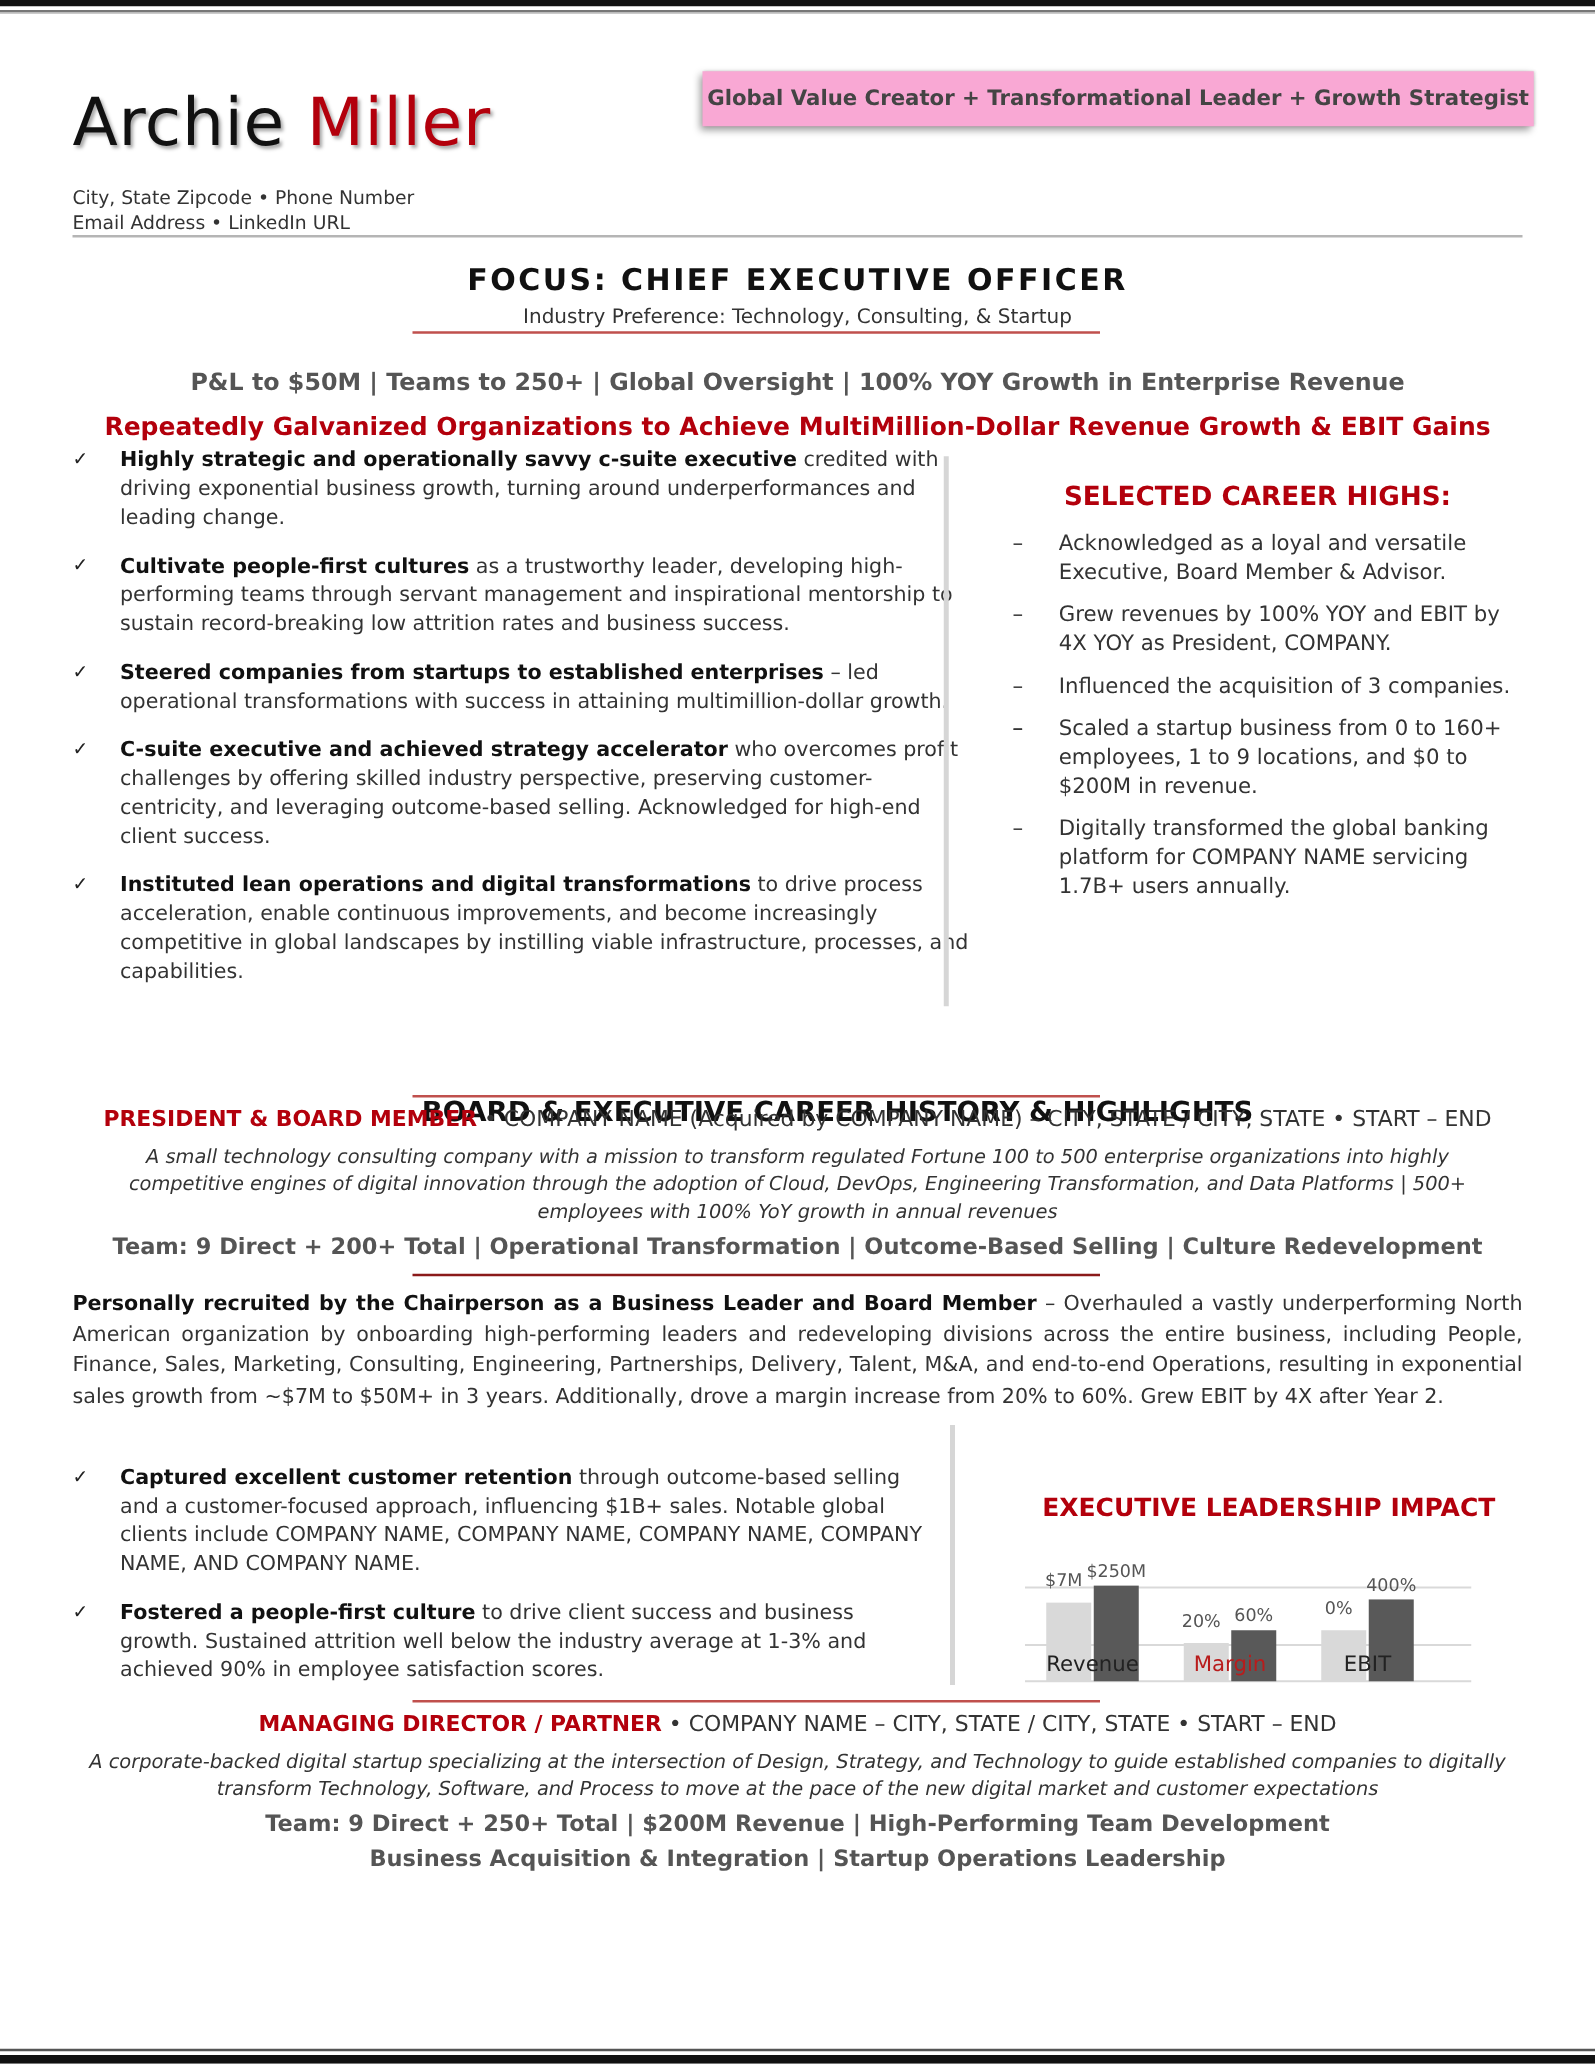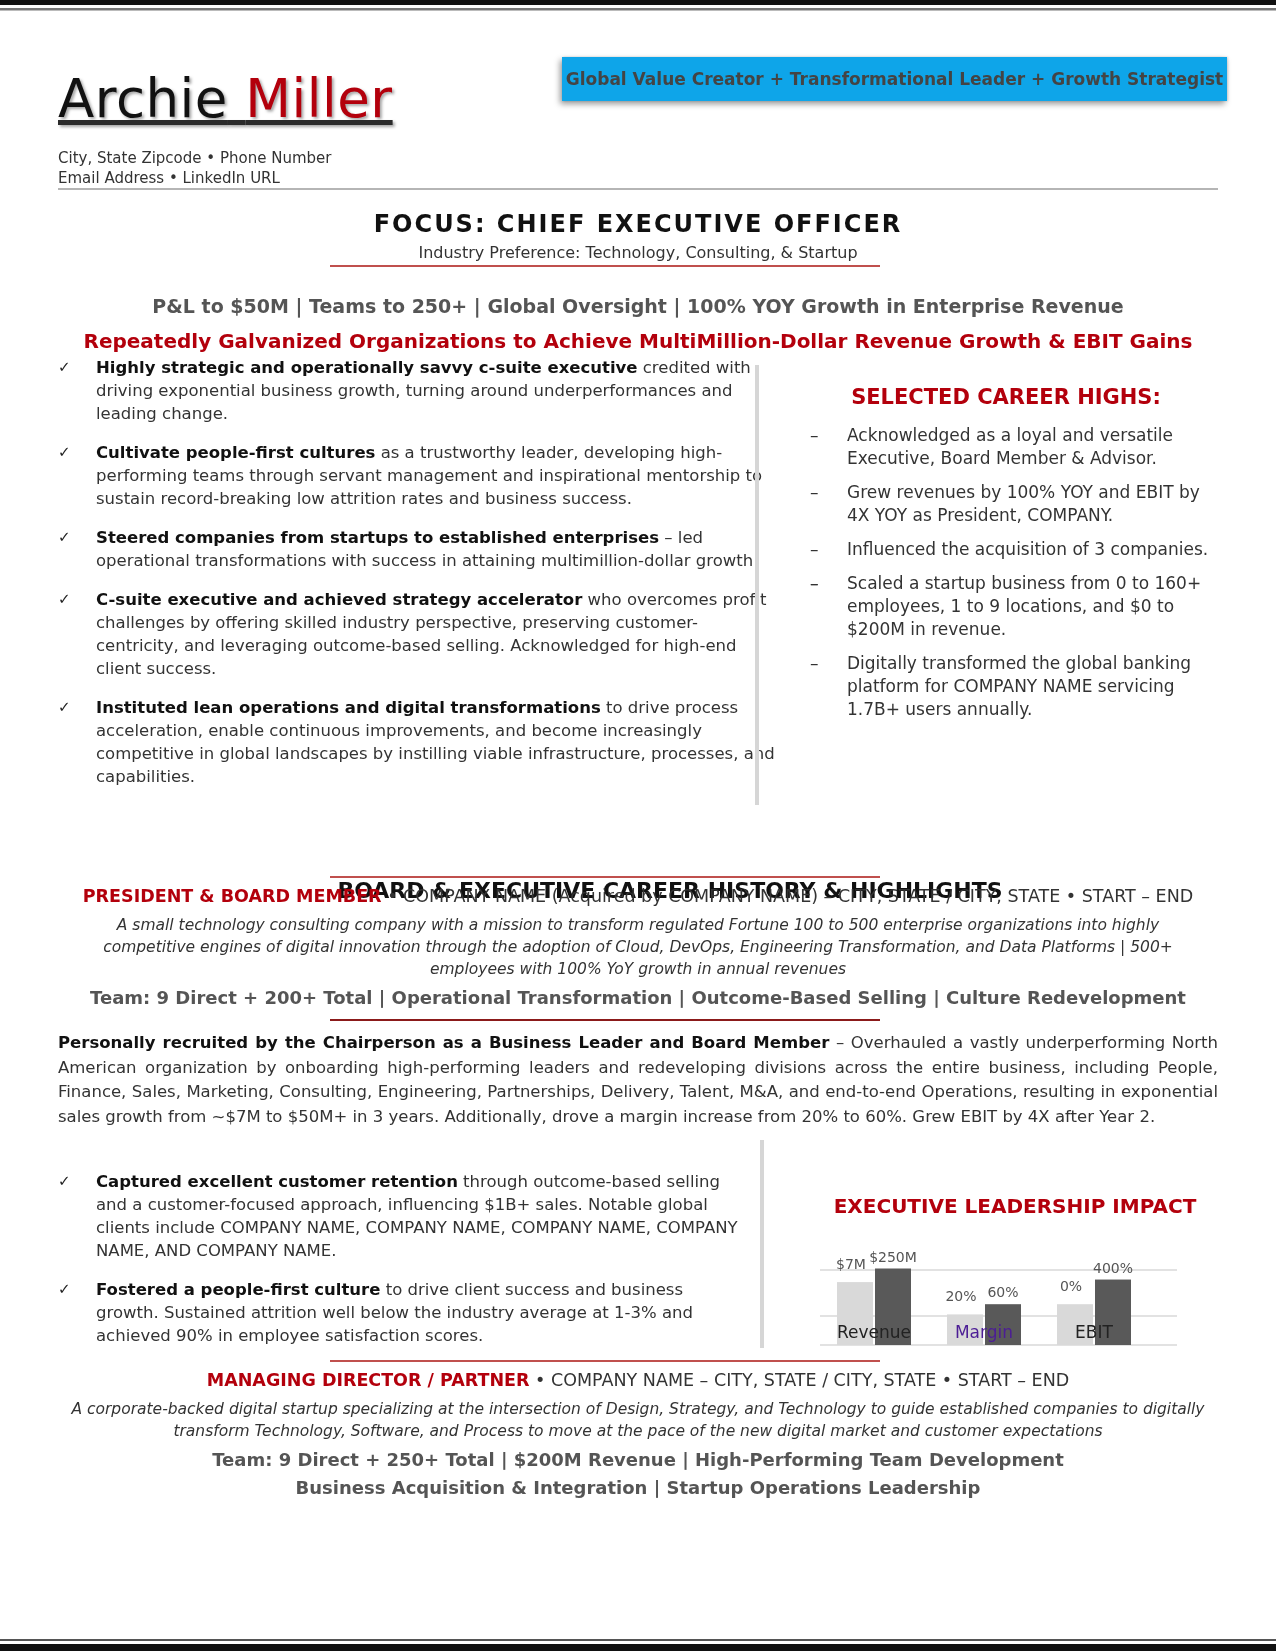--- a/index.html
+++ b/index.html
@@ -5,27 +5,27 @@
   html, body { margin: 0; padding: 0; background: #ffffff; }
   body { width: 1276px; height: 1651px; position: relative; overflow: hidden;
          font-family: "DejaVu Sans", sans-serif; color: #2b2b2b; }
   .border-top { position: absolute; left: 0; top: 0; width: 1276px; height: 10px;
                 border-top: 5px solid #111; border-bottom: 2px solid #777; box-sizing: border-box; }
   .border-top::after { content: ""; position: absolute; left: 0; right: 0; top: 5px; height: 1px; background: #bbb; }
   .border-bottom { position: absolute; left: 0; bottom: 0; width: 1276px; height: 12px;
                    border-top: 2px solid #555; border-bottom: 7px solid #111; box-sizing: border-box; }
 
   .name { position: absolute; left: 58px; top: 70px; font-size: 53px; font-weight: 400;
-          letter-spacing: 0.5px; text-shadow: 2px 2px 3px rgba(0,0,0,0.35); line-height: 1.1; text-decoration: underline; }
+          letter-spacing: 0.5px; text-shadow: 2px 2px 3px rgba(0,0,0,0.35); line-height: 1.1; }
   .name .first { color: #111; }
   .name .last { color: #b3000c; }
   .contact { position: absolute; left: 58px; top: 148px; font-size: 15px; line-height: 20px; color: #333; }
 
   .tagline-box { position: absolute; left: 562px; top: 57px; width: 665px; height: 44px;
-                 background: #0ea5e9; box-shadow: -2px 3px 6px rgba(0,0,0,0.4), 1px 0 2px rgba(0,0,0,0.15);
+                 background: #f9a8d4; box-shadow: -2px 3px 6px rgba(0,0,0,0.4), 1px 0 2px rgba(0,0,0,0.15);
                  display: flex; align-items: center; justify-content: center;
                  font-size: 17px; font-weight: bold; color: #444; }
 
   .hr-grey { position: absolute; left: 58px; width: 1160px; height: 2px; background: #b5b5b5; }
   .hr-red { position: absolute; height: 2px; background: #c0504d; }
   .hr-darkred { position: absolute; height: 2px; background: #8b1a1a; }
 
   .center { position: absolute; left: 0; width: 1276px; text-align: center; }
   .focus-title { top: 210px; font-size: 24px; font-weight: bold; letter-spacing: 2px; color: #111; }
   .industry { top: 243px; font-size: 16px; color: #333; }
@@ -139,21 +139,21 @@
     <text x="141" y="51.400000000000006" text-anchor="middle" font-size="14" fill="#555">20%</text>
     <rect x="165" y="54.2" width="36" height="40.8" fill="#595959"></rect>
     <text x="183" y="47.2" text-anchor="middle" font-size="14" fill="#555">60%</text>
     <rect x="237" y="54.2" width="36" height="40.8" fill="#d9d9d9"></rect>
     <text x="251" y="41.2" text-anchor="middle" font-size="14" fill="#555">0%</text>
     <rect x="275" y="29.549999999999997" width="36" height="65.45" fill="#595959"></rect>
     <text x="293" y="22.549999999999997" text-anchor="middle" font-size="14" fill="#555">400%</text>
   </svg>
 <div id="chart-xlabels">
     <div style="position: absolute; left: 817px; width: 114px; top: 1322px; text-align: center; font-size: 17px; color: rgb(34, 34, 34);">Revenue</div>
-    <div style="position: absolute; left: 927px; width: 114px; top: 1322px; text-align: center; font-size: 17px; color: #4c1d95;">Margin</div>
+    <div style="position: absolute; left: 927px; width: 114px; top: 1322px; text-align: center; font-size: 17px; color: #b91c1c;">Margin</div>
     <div style="position: absolute; left: 1037px; width: 114px; top: 1322px; text-align: center; font-size: 17px; color: rgb(34, 34, 34);">EBIT</div>
   </div>
 
 <div class="hr-red" style="left:330px; width:550px; top:1360px;"></div>
 <div class="center role-line" style="top:1370px;">
   <span class="role">MANAGING DIRECTOR / PARTNER</span><span> • COMPANY NAME – CITY, STATE / CITY, STATE • START – END</span>
 </div>
 <div class="center role-desc" style="top:1398px;">A corporate-backed digital startup specializing at the intersection of Design, Strategy, and Technology to guide established companies to digitally transform Technology, Software, and Process to move at the pace of the new digital market and customer expectations</div>
 <div class="center role-skills" style="top:1446px;">Team: 9 Direct + 250+ Total | $200M Revenue | High-Performing Team Development</div>
 <div class="center role-skills" style="top:1474px;">Business Acquisition &amp; Integration | Startup Operations Leadership</div>

